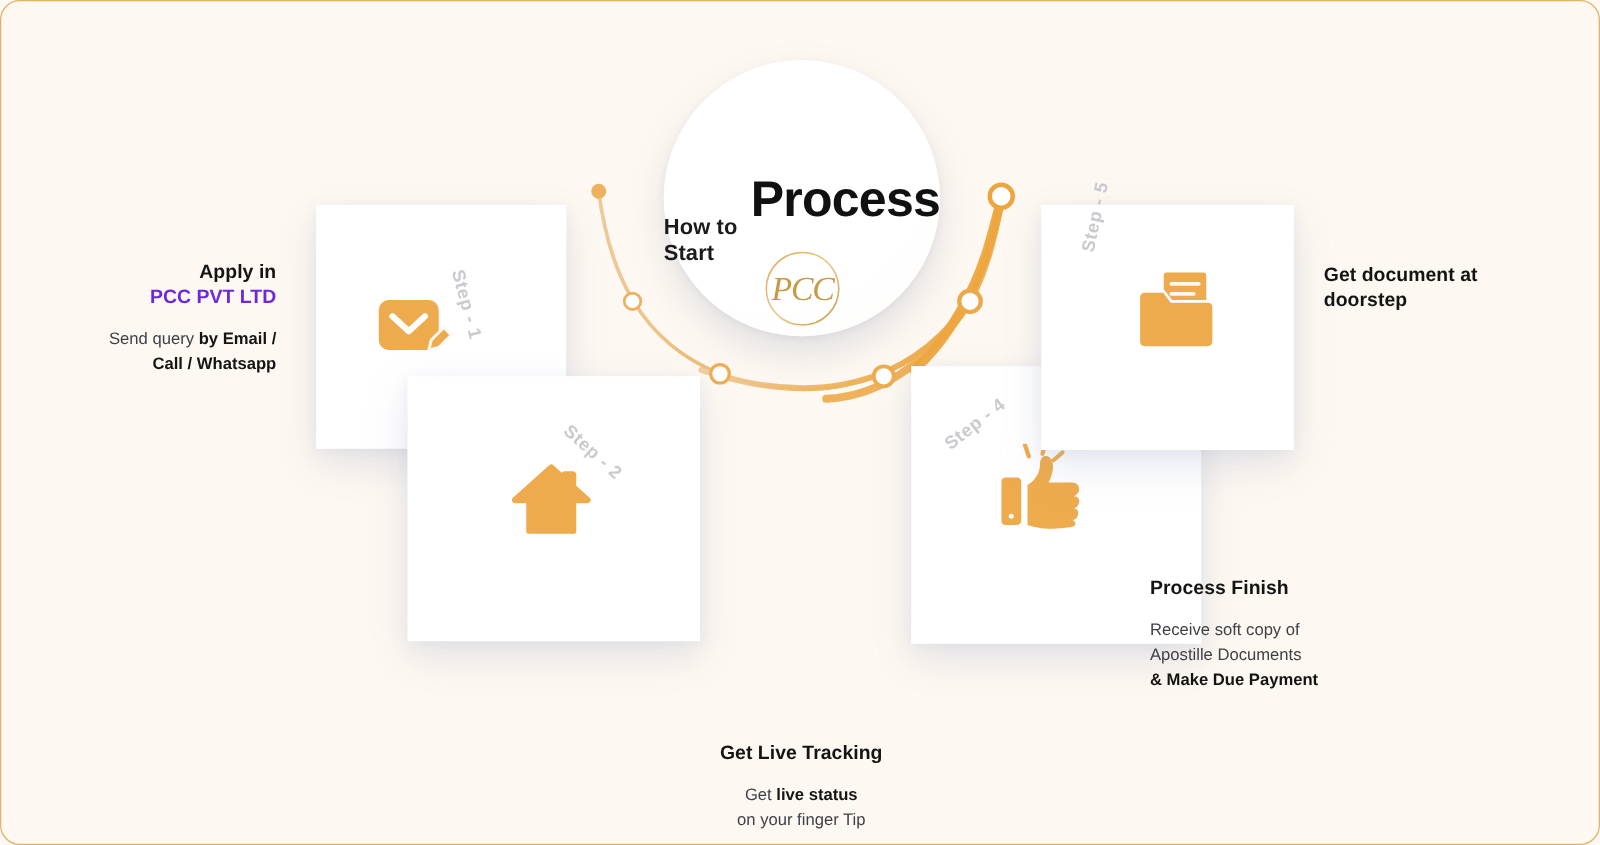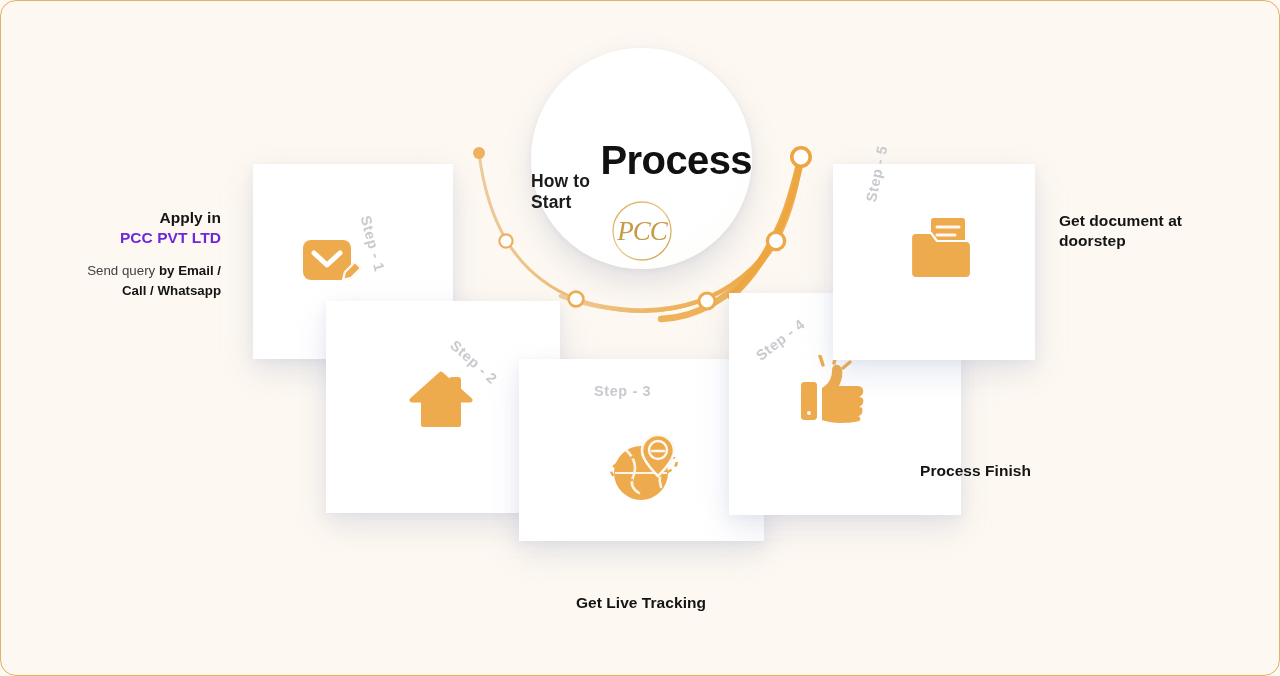--- a/index.html
+++ b/index.html
@@ -206,40 +206,20 @@
       <div class="card-icon" style="left:83px; top:68px; width:64px; height:62px;">
         <svg viewBox="0 0 64 62" width="64" height="62">
           <rect x="40" y="8" width="12" height="18" rx="3" fill="#eeab4d"></rect>
           <path d="M3,31 L32,5 L61,31 Z" fill="#eeab4d" stroke="#eeab4d" stroke-width="5" stroke-linejoin="round"></path>
           <rect x="12" y="29" width="40" height="29" rx="2" fill="#eeab4d"></rect>
         </svg>
       </div>
     </div>
   </div>
 
-  <div class="card" style="left:518px; top:358px; width:245px; height:182px;">
-    <svg class="card-shape" viewBox="0 0 245 182" preserveAspectRatio="none">
-      <path d="M38,16 Q40,2 56,2 L190,2 Q206,2 209,17 L243,150 Q246,168 228,172 L20,178 Q2,179 5,161 Z" fill="#ffffff"></path>
-    </svg>
-    <div class="card-inner">
-      <div class="step-label" style="left:75px; top:24px;">Step - 3</div>
-      <div class="card-icon" style="left:84px; top:62px; width:82px; height:84px;">
-        <svg viewBox="0 0 82 84" width="82" height="84">
-          <circle cx="38" cy="52" r="27" fill="#eeab4d"></circle>
-          <path d="M24,30 Q36,42 30,56 Q26,66 36,72" fill="none" stroke="#fbf3e6" stroke-width="2.6" stroke-linecap="round"></path>
-          <path d="M44,28 Q50,40 62,44 Q54,54 58,66" fill="none" stroke="#fbf3e6" stroke-width="2.6" stroke-linecap="round"></path>
-          <path d="M12,52 L64,52" stroke="#fbf3e6" stroke-width="2.2" fill="none"></path>
-          <ellipse cx="41" cy="46" rx="33" ry="12" fill="none" stroke="#eeab4d" stroke-width="2.6" stroke-dasharray="5 5" transform="rotate(-9 41 46)"></ellipse>
-          <path d="M55,14 C64,14 71,21 71,30 C71,40 55,55 55,55 C55,55 39,40 39,30 C39,21 46,14 55,14 Z" fill="#eeab4d" stroke="#fdf8f1" stroke-width="2.6"></path>
-          <circle cx="55" cy="29" r="9" fill="none" stroke="#fdf8f1" stroke-width="2.4"></circle>
-          <path d="M49,30 L61,30" stroke="#fdf8f1" stroke-width="2.4" stroke-linecap="round"></path>
-        </svg>
-      </div>
-    </div>
-  </div>
 
   <div class="card" style="left:728px; top:292px; width:232px; height:222px;">
     <svg class="card-shape" viewBox="0 0 232 222" preserveAspectRatio="none">
       <path d="M16,22 Q19,4 37,8 L100,18 Q116,21 118,36 L208,168 Q218,182 204,190 L84,215 Q67,219 63,203 L4,44 Q1,26 16,22 Z" fill="#ffffff"></path>
     </svg>
     <div class="card-inner">
       <div class="step-label" style="left:24px; top:58px; transform: rotate(-38deg); transform-origin: left top;">Step - 4</div>
       <div class="card-icon" style="left:72px; top:62px; width:72px; height:72px;">
         <svg viewBox="0 0 72 72" width="72" height="72">
           <path d="M22,10 L19,1" stroke="#eeab4d" stroke-width="3.4" stroke-linecap="round"></path>
@@ -277,24 +257,33 @@
     </h3>
     <p>
       <span>Send query </span><b>by Email /</b><br>
       <b>Call / Whatsapp</b>
     </p>
   </div>
 
 
   <div class="tblock ta-center" style="left:520px; top:592px; width:240px;">
     <h3>Get Live Tracking</h3>
+    <p>
+      <span>Get </span><b>live status</b><br>
+      <span>on your finger Tip</span>
+    </p>
   </div>
 
   <div class="tblock ta-left" style="left:919px; top:460px; width:210px;">
     <h3>Process Finish</h3>
+    <p>
+      <span>Receive soft copy of</span><br>
+      <span>Apostille Documents</span><br>
+      <b>&amp; Make Due Payment</b>
+    </p>
   </div>
 
   <div class="tblock ta-left" style="left:1058px; top:210px; width:200px;">
     <h3>
       <span>Get document at</span><br>
       <span>doorstep</span>
     </h3>
   </div>
 
 </div>

